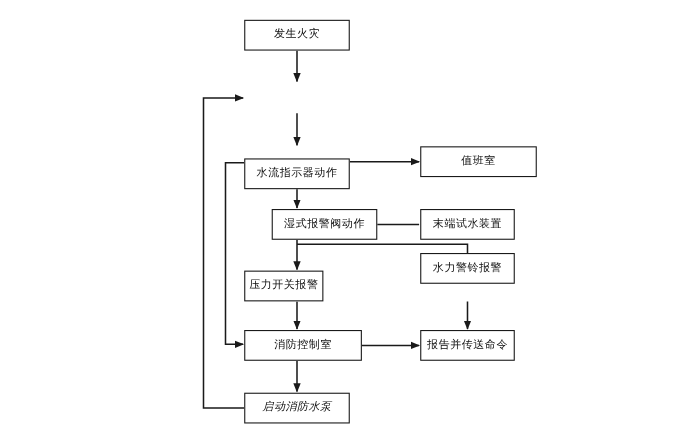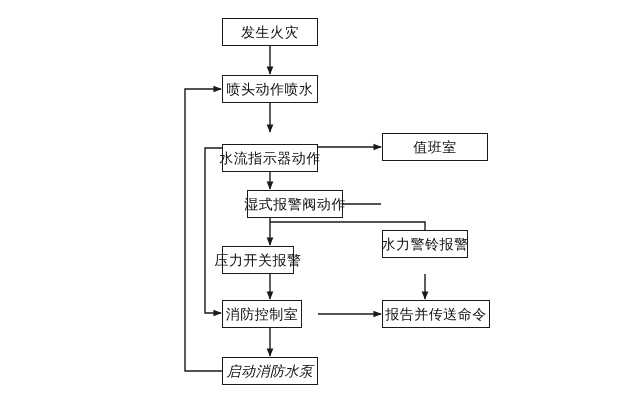--- a/index.html
+++ b/index.html
@@ -26,21 +26,21 @@
     pointer-events: none;
   }
   .node {
     position: absolute;
     box-sizing: border-box;
     border: 1px solid #1a1a1a;
     background: #ffffff;
     display: flex;
     align-items: center;
     justify-content: center;
-    font-size: 14px;
+    font-size: 10px;
     line-height: 1;
     color: #0d0d0d;
     letter-spacing: 0.5px;
     white-space: nowrap;
     z-index: 2;
   }
 </style>
 </head>
 <body>
 
@@ -77,23 +77,23 @@
       <path d="M 270 328 L 270 356" marker-end="url(#arrow)"></path>
 
       <path d="M 222 148 L 205 148 L 205 313 L 221 313" marker-end="url(#arrow)"></path>
 
       <path d="M 222 371 L 185 371 L 185 89 L 221 89" marker-end="url(#arrow)"></path>
 
     </g>
   </svg>
 
   <div class="node" style="left:222px; top:18px;  width:96px; height:28px;">发生火灾</div>
-  <div class="node" style="left:222px; top:75px;  width:96px; height:28px;">喷头动作喷水</div>
   <div class="node" style="left:222px; top:133px; width:96px; height:28px;margin-top:11px;">水流指示器动作</div>
   <div class="node" style="left:382px; top:133px; width:106px; height:28px;">值班室</div>
   <div class="node" style="left:222px; top:190px; width:96px; height:28px;margin-left:25px;">湿式报警阀动作</div>
+  <div class="node" style="left:382px; top:190px; width:86px; height:28px;">末端试水装置</div>
   <div class="node" style="left:222px; top:246px; width:72px; height:28px;">压力开关报警</div>
   <div class="node" style="left:382px; top:230px; width:86px; height:28px;">水力警铃报警</div>
-  <div class="node" style="left:222px; top:300px; width:80px; height:28px;">消防控制室</div>
-  <div class="node" style="left:382px; top:300px; width:108px; height:28px;">报告并传送命令</div>
+  <div class="node" style="left:222px; top:300px; width:107px; height:28px;">消防控制室</div>
+  <div class="node" style="left:382px; top:300px; width:86px; height:28px;">报告并传送命令</div>
   <div class="node" style="left:222px; top:357px; width:96px; height:28px;font-style:italic;">启动消防水泵</div>
 
 </div>
 
 </body></html>

